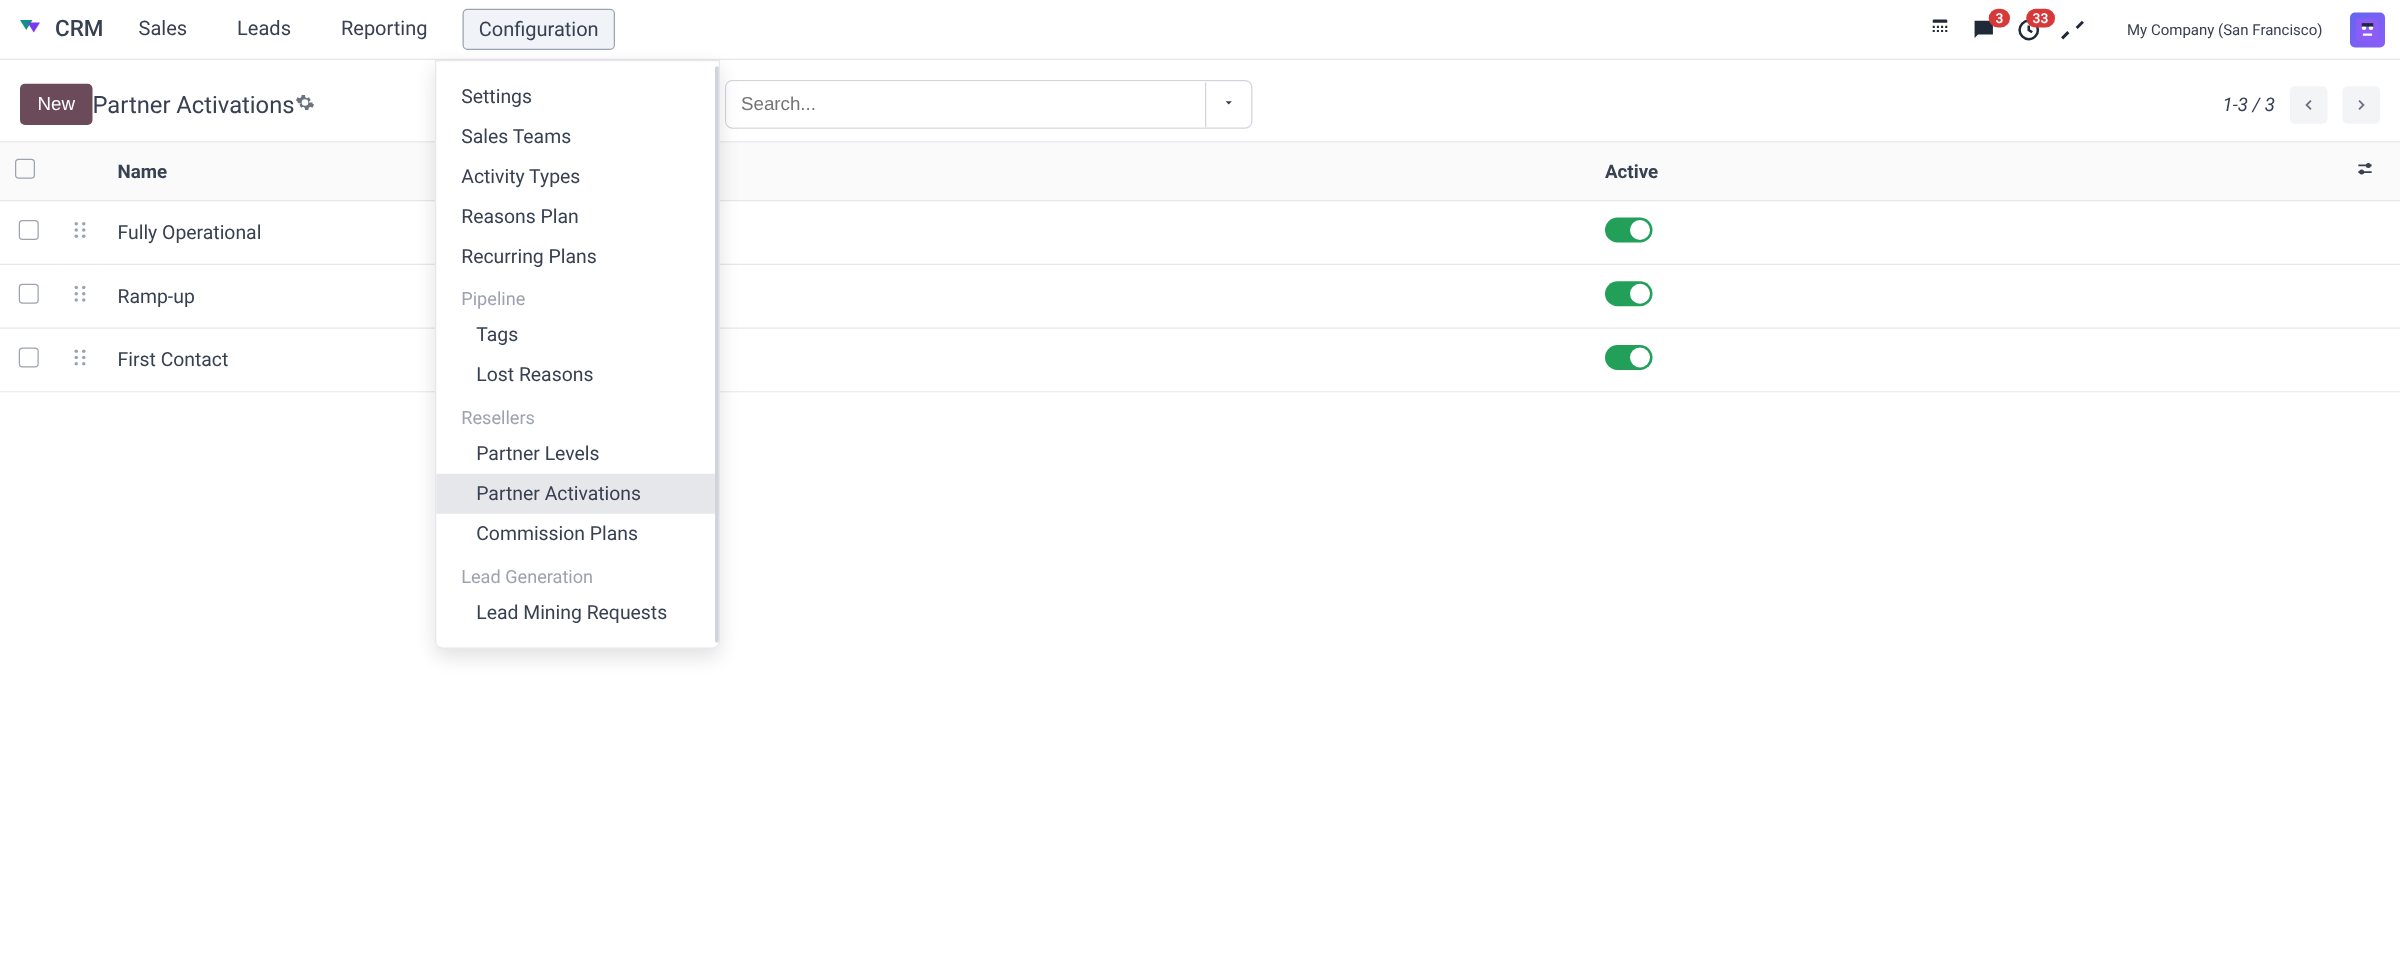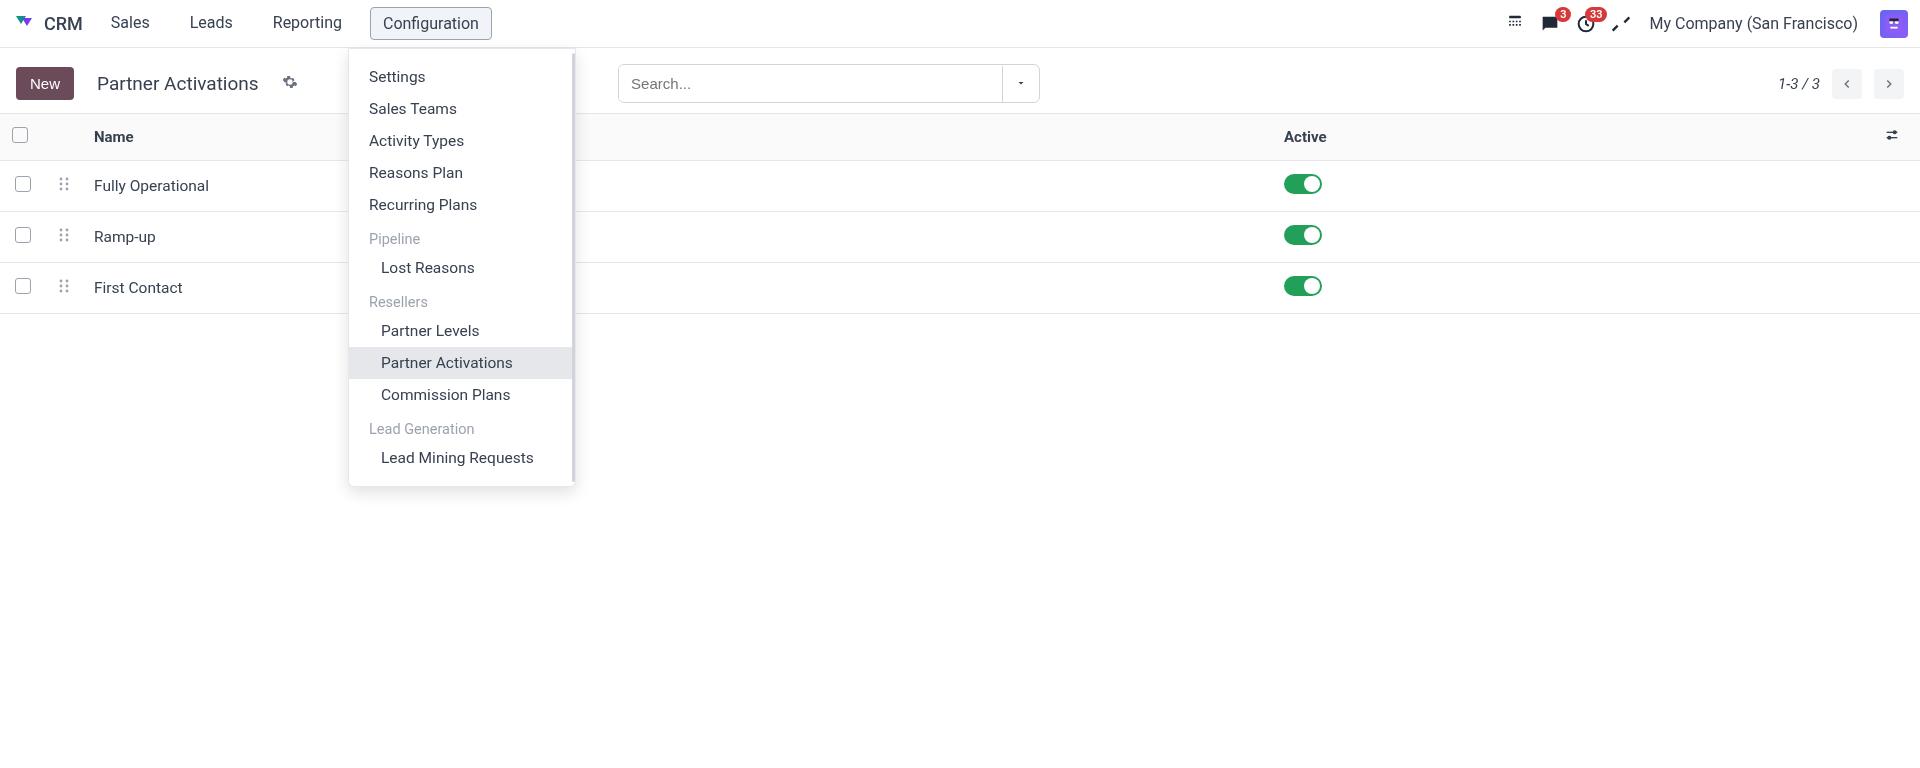--- a/index.html
+++ b/index.html
@@ -9,26 +9,26 @@
 .topbar { display:flex; align-items:center; height:48px; border-bottom:1px solid #e5e7eb; padding:0 12px; }
 .logo { width:24px; height:24px; margin-right:8px; display:flex; align-items:center; }
 .brand { font-size:18px; font-weight:500; color:#374151; margin-right:16px; }
 .navlinks { display:flex; gap:16px; }
 .navitem { padding:6px 12px; font-size:16px; color:#374151; cursor:pointer; border-radius:4px; }
 .navitem.active { border:1px solid #9ca3af; background:#f0f4f8; }
 .spacer { flex:1; }
 .topicons { display:flex; align-items:center; gap:14px; }
 .icon-btn { position:relative; cursor:pointer; display:flex; align-items:center; }
 .badge { position:absolute; top:-6px; right:-10px; background:#d63939; color:#fff; border-radius:10px; font-size:11px; padding:1px 5px; font-weight:600; }
-.company { font-size:16px; color:#374151; margin-left:4px; }
+.company { font-size:12px; color:#374151; margin-left:20px; }
 .avatar { width:28px; height:28px; border-radius:4px; background:linear-gradient(135deg,#6366f1,#8b5cf6); margin-left:8px; display:flex; align-items:center; justify-content:center; }
 .avatar svg { width:22px; height:22px; }
 
 
-.subhead { display:flex; align-items:center; padding:16px 16px 10px 16px; gap:23px; }
+.subhead { display:flex; align-items:center; padding:16px 16px 10px 16px; gap:0; }
 .newbtn { background:#6b4a5a; color:#fff; border:none; padding:8px 14px; font-size:15px; border-radius:4px; cursor:pointer; }
 .page-title { font-size:19px; color:#374151; }
 .gear-small { color:#6b7280; cursor:pointer; }
 .searchwrap { margin-left:auto; display:flex; align-items:center; border:1px solid #d1d5db; border-radius:6px; overflow:hidden; width:422px; margin-right:auto; position:relative; left:-40px; }
 .searchinp { border:none; outline:none; padding:10px 12px; font-size:15px; flex:1; color:#6b7280; }
 .searchdrop { border-left:1px solid #d1d5db; padding:10px 12px; cursor:pointer; color:#374151; }
 .pager { margin-left:auto; display:flex; align-items:center; gap:12px; color:#374151; font-size:15px;font-style:italic; }
 .pagebtn { width:30px; height:30px; border:none; background:#f3f4f6; border-radius:4px; cursor:pointer; display:flex; align-items:center; justify-content:center; color:#6b7280; }
 
 
@@ -141,20 +141,21 @@
   </div>
 </div>
 
 <div class="dropdown" id="dropdown">
     <div class="dd-item">Settings</div>
     <div class="dd-item">Sales Teams</div>
     <div class="dd-item">Activity Types</div>
     <div class="dd-item">Reasons Plan</div>
     <div class="dd-item">Recurring Plans</div>
     <div class="dd-header">Pipeline</div>
+    <div class="dd-item sub">Tags</div>
     <div class="dd-item sub">Lost Reasons</div>
     <div class="dd-header">Resellers</div>
     <div class="dd-item sub">Partner Levels</div>
     <div class="dd-item sub selected">Partner Activations</div>
     <div class="dd-item sub">Commission Plans</div>
     <div class="dd-header">Lead Generation</div>
     <div class="dd-item sub">Lead Mining Requests</div>
   </div>
 
 <table class="table">

